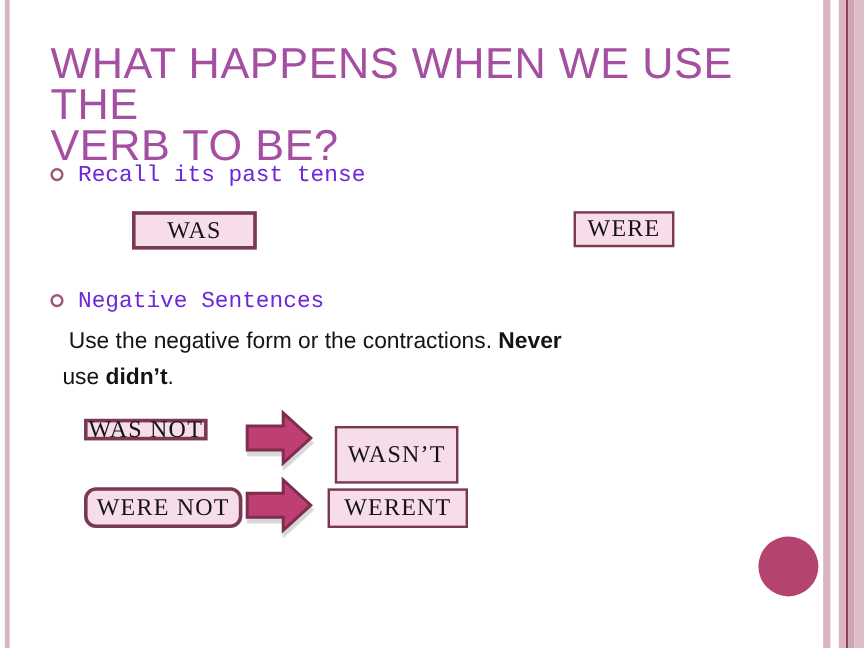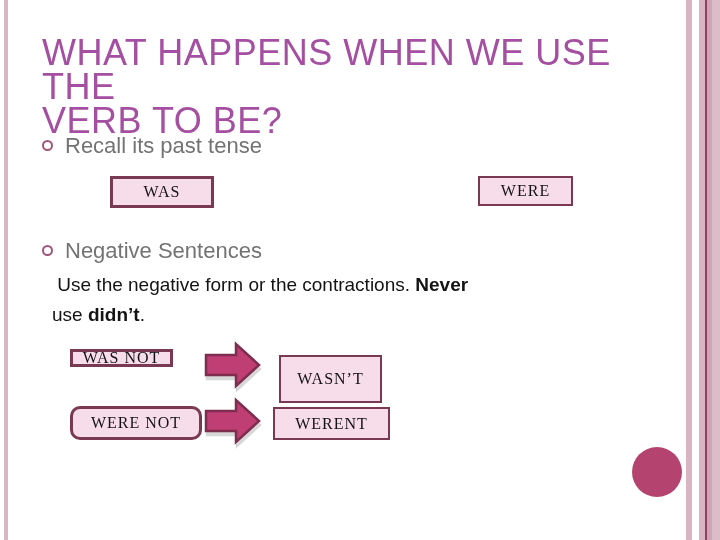--- a/index.html
+++ b/index.html
@@ -25,43 +25,43 @@
     font-size:36px;line-height:34px;font-weight:400;
     letter-spacing:.5px;
   }
   
   .bullet-row{position:absolute;left:42px;display:flex;align-items:flex-start;}
   .bullet-ring{
     display:inline-block;width:7px;height:7px;margin:6px 12px 0 0;
     border:2.5px solid var(--bullet-ring);border-radius:50%;
     background:#fff;flex:0 0 auto;
   }
-  .bullet-text{font-size:22px;color:#737373;line-height:24px;}
+  .bullet-text{font-size:19px;color:#6d28d9;line-height:24px;font-family:Liberation Mono, monospace;}
   #bullet1{top:134px;}
   #bullet2{top:239px;justify-content:space-between;}
   
   #paragraph{
     position:absolute;left:52px;top:270px;width:545px;
     font-size:19px;line-height:30px;color:#141414;
     white-space:pre-wrap;
   }
   #paragraph b{font-weight:700;}
   
   .pinkbox{
     position:absolute;
     background:var(--box-fill);
     border:3px solid var(--box-border);
     box-sizing:border-box;
     display:flex;align-items:center;justify-content:center;
     font-family:"Liberation Serif",serif;
-    font-size:16px;color:#141414;letter-spacing:1px;
+    font-size:20px;color:#141414;letter-spacing:1px;
   }
   .pinkbox.thin{border-width:2px;}
   #box-was     {left:110px;top:176px;width:104px;height:32px;}
-  #box-were    {left:478px;top:176px;width:95px;height:30px;align-items:center;}
+  #box-were    {left:478px;top:176px;width:84px;height:30px;align-items:center;}
   #box-was-not {left:70px; top:349px;width:103px;height:18px;}
   #box-wasnt   {left:279px;top:355px;width:103px;height:48px;}
   #box-were-not{left:70px; top:406px;width:132px;height:34px;border-radius:10px;}
   #box-werent  {left:273px;top:407px;width:117px;height:33px;}
   
   .block-arrow{position:absolute;width:58px;height:48px;}
   .block-arrow polygon{
     fill:var(--arrow-fill);
     stroke:var(--arrow-stroke);
     stroke-width:2.5;

